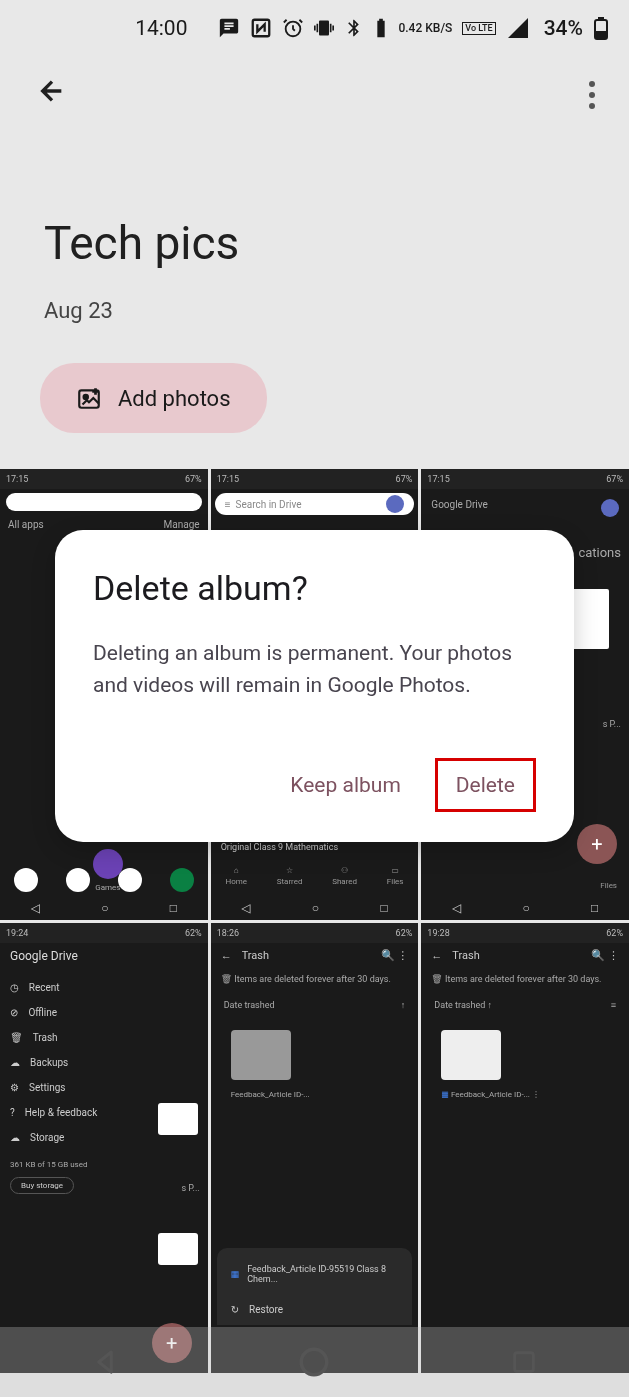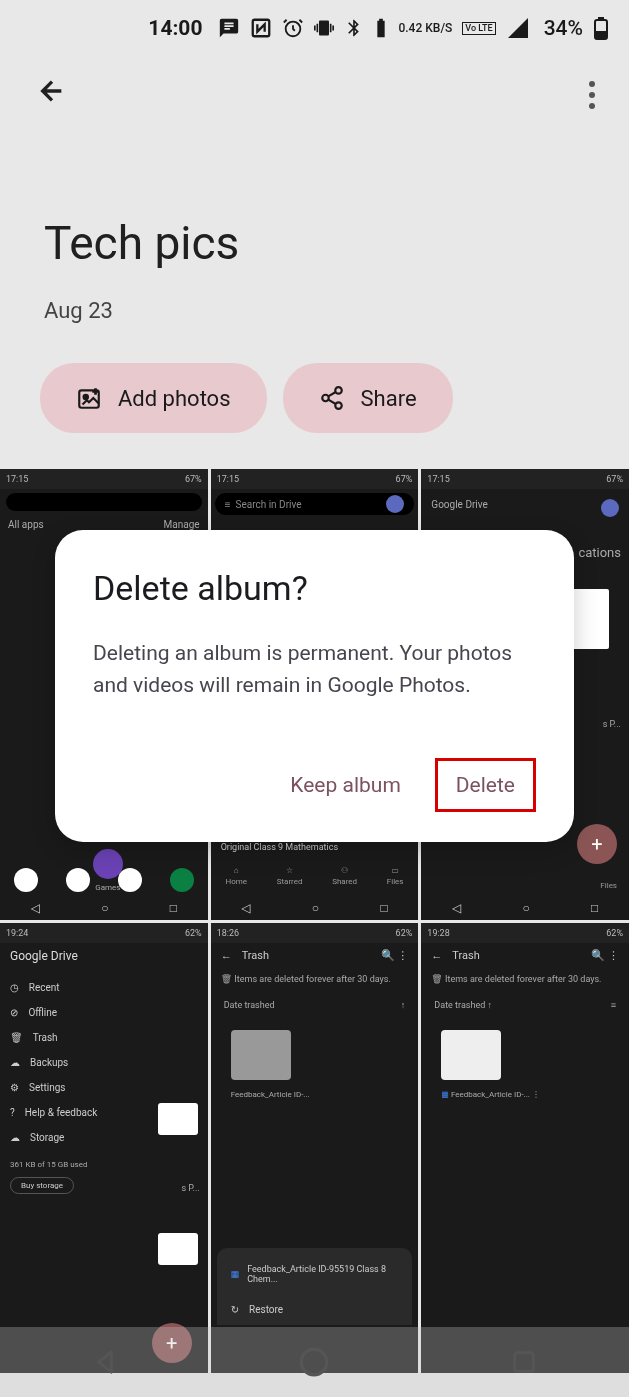--- a/index.html
+++ b/index.html
@@ -18,21 +18,21 @@
       display: flex;
       align-items: center;
       justify-content: flex-end;
       padding: 0 20px;
       gap: 10px;
       font-size: 21px;
       font-weight: 500;
       color: #1a1a1a;
     }
     .status-icon { display: inline-flex; align-items: center; }
-    .status-time { font-weight: 700; margin-right: 6px; }
+    .status-time { font-weight: 400; margin-right: 21px; }
     .status-battery-text { margin-left: 4px; }
     
     
     .app-bar {
       display: flex;
       align-items: center;
       justify-content: space-between;
       padding: 20px 24px 12px 36px;
       height: 70px;
     }
@@ -75,21 +75,21 @@
     .thumb-status {
       height: 20px;
       background: #222;
       display: flex;
       justify-content: flex-end;
       align-items: center;
       padding: 0 6px;
     }
     .thumb-status-text { color: #bbb; font-size: 9px; }
     .thumb-search {
-      background: #000000;
+      background: #ffffff;
       border-radius: 16px;
       height: 22px;
       margin: 4px;
       display: flex;
       align-items: center;
       padding: 0 10px;
       color: #888;
       font-size: 10px;
       justify-content: space-between;
     }
@@ -263,32 +263,20 @@
     <span class="chip-icon">
       <svg width="26" height="26" viewBox="0 0 24 24" fill="none" stroke="#1a1a1a" stroke-width="2">
           <rect x="3" y="5" width="18" height="16" rx="2"></rect>
           <circle cx="9" cy="11" r="2" fill="#1a1a1a"></circle>
           <path d="M21 17l-5-5-4 4-2-2-4 4"></path>
           <path d="M18 3v6M15 6h6" stroke-width="2.5"></path>
         </svg>
     </span>
     <span>Add photos</span>
   </div>
-  <div class="chip">
-    <span class="chip-icon">
-      <svg width="26" height="26" viewBox="0 0 24 24" fill="none" stroke="#1a1a1a" stroke-width="2">
-          <circle cx="18" cy="5" r="3"></circle>
-          <circle cx="6" cy="12" r="3"></circle>
-          <circle cx="18" cy="19" r="3"></circle>
-          <line x1="8.6" y1="10.5" x2="15.4" y2="6.5"></line>
-          <line x1="8.6" y1="13.5" x2="15.4" y2="17.5"></line>
-        </svg>
-    </span>
-    <span>Share</span>
-  </div>
 </div>
 
 <div class="photo-grid">
 
   <div class="photo-thumb">
     <div class="thumb-status">
         <span class="thumb-status-text">17:15</span>
         <span class="thumb-status-text" style="margin-left:auto">67%</span>
       </div>
     <div class="thumb-search" style="height:18px;margin:4px 6px"></div>

